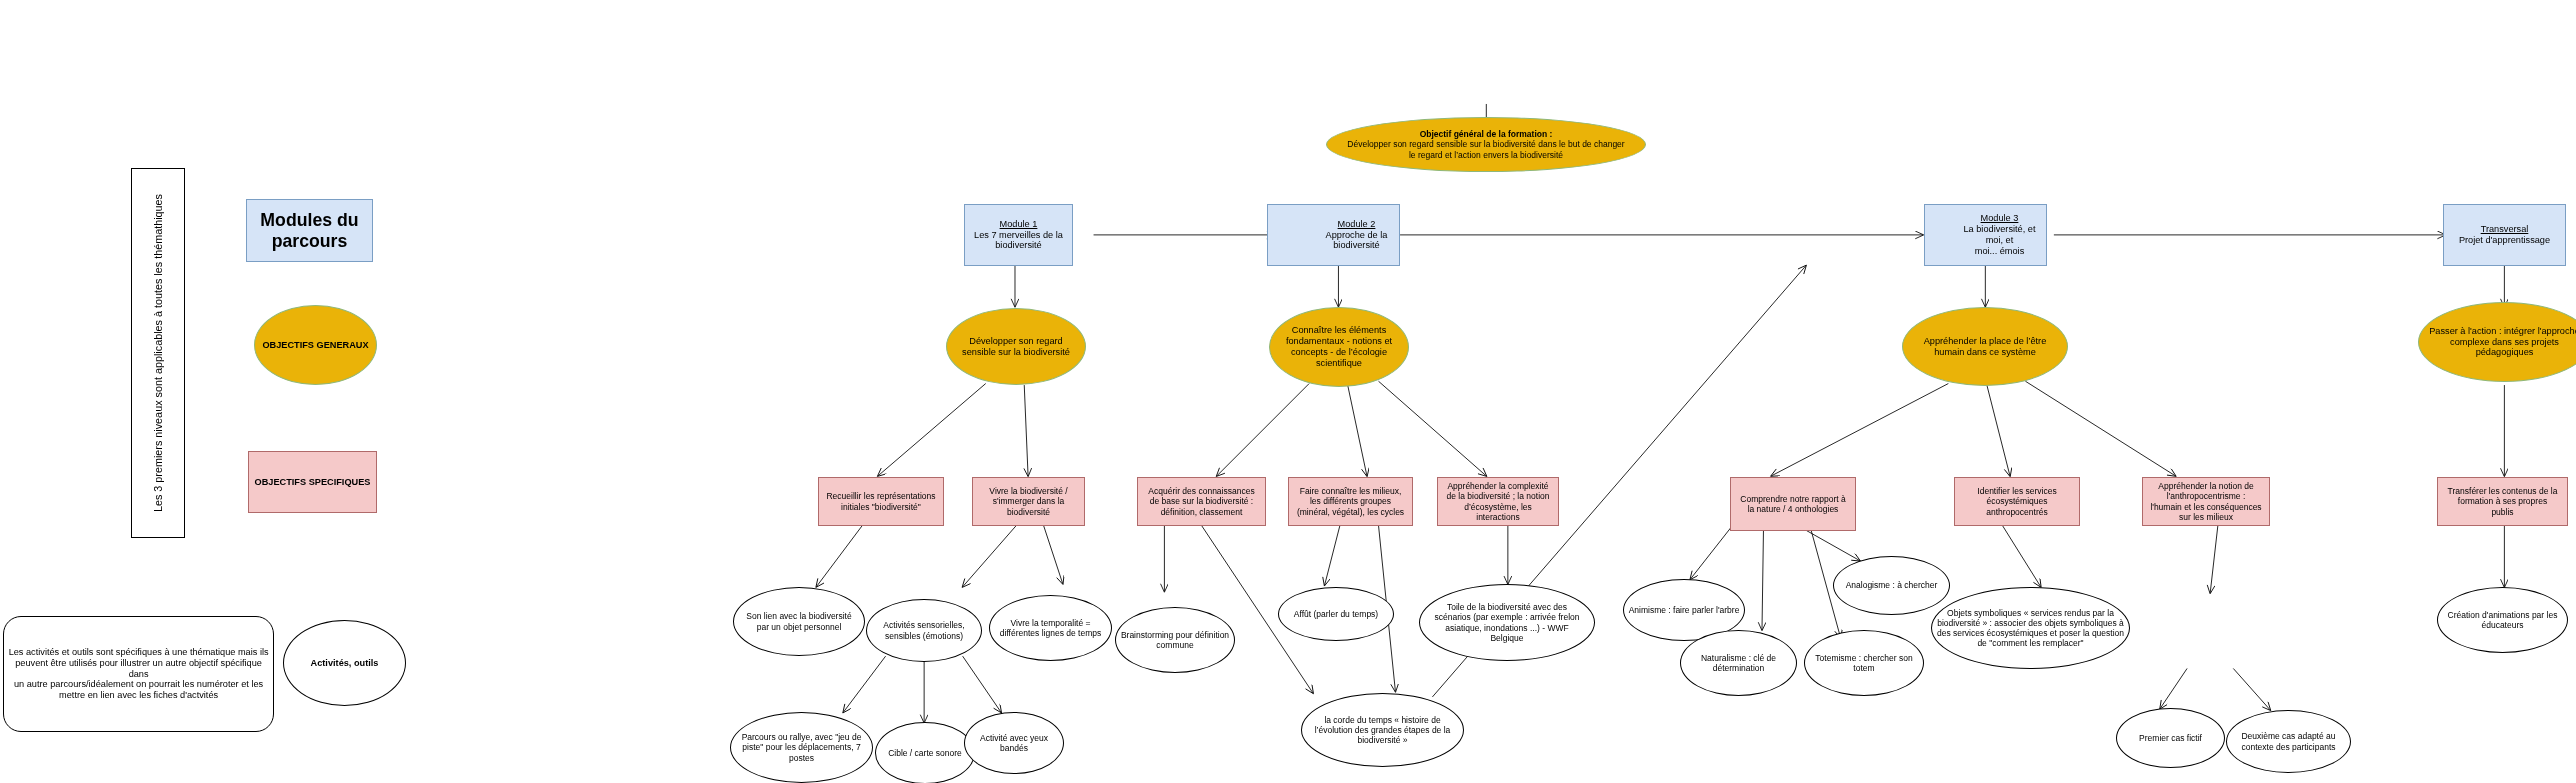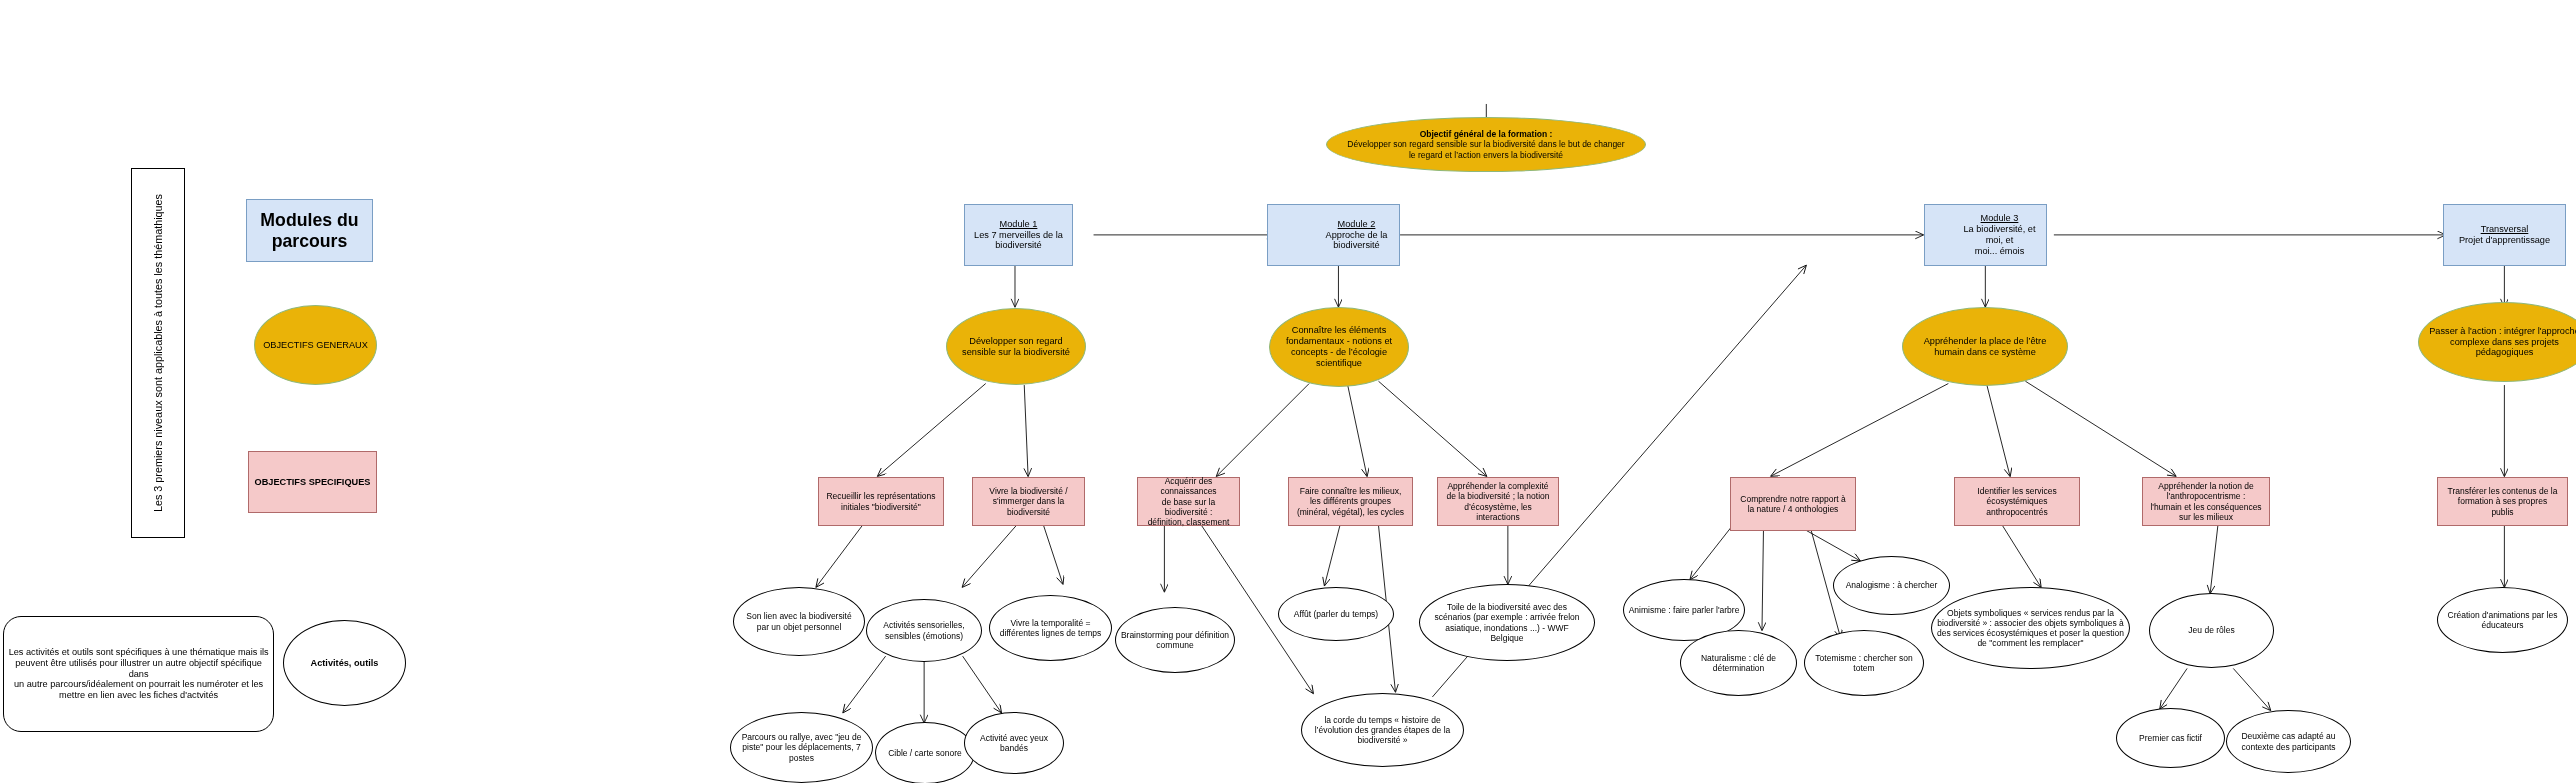--- a/index.html
+++ b/index.html
@@ -14,21 +14,21 @@
   .rect-blue{background:#d6e4f7;border:0.8px solid #7a9ec4;}
   .rect-pink{background:#f5c9c9;border:0.8px solid #b06a6a;}
   .ellipse{border:0.8px solid #000;background:#fff;border-radius:50%;}
   .ellipse-green{background:#eab308;border:0.8px solid #8fb87a;border-radius:50%;}
 
   .t-title{font-size:14.6px;}
   .t-title b{font-size:15.4px;}
   .t-obj-gen{font-size:8.5px;}
   .t-module{font-size:9.2px;}
   .t-legend-blue{font-size:17.7px;font-weight:bold;}
-  .t-legend-green{font-size:9.2px;font-weight:normal;}
+  .t-legend-green{font-size:9.2px;font-weight:bold;}
   .t-legend-pink{font-size:9.2px;font-weight:bold;}
   .t-green{font-size:9.2px;}
   .t-pink{font-size:8.5px;}
   .t-act{font-size:8.5px;}
   .t-note{font-size:9.2px;}
   .t-vert{font-size:10.8px;}
 
   .u{text-decoration:underline;}
 
   .vert-box{position:absolute;border:0.8px solid #000;background:#fff;display:flex;align-items:center;justify-content:center;}
@@ -218,21 +218,21 @@
   </div>
 
   <div class="node rect-pink t-pink" style="left:972px;top:477px;width:113px;height:49px;">
     <span class="txt">
       <span>Vivre la biodiversité /</span><br>
       <span>s'immerger dans la</span><br>
       <span>biodiversité</span>
     </span>
   </div>
 
-  <div class="node rect-pink t-pink" style="left:1137px;top:477px;width:103px;height:49px;">
+  <div class="node rect-pink t-pink" style="left:1137px;top:477px;width:129px;height:49px;">
     <span class="txt">
       <span>Acquérir des connaissances</span><br>
       <span>de base sur la biodiversité :</span><br>
       <span>définition, classement</span>
     </span>
   </div>
 
   <div class="node rect-pink t-pink" style="left:1288px;top:477px;width:125px;height:49px;">
     <span class="txt">
       <span>Faire connaître les milieux,</span><br>
@@ -374,23 +374,20 @@
 
   <div class="node ellipse t-act" style="left:1931px;top:587px;width:199px;height:82px;">
     <span class="txt">
       <span>Objets symboliques « services rendus par la</span><br>
       <span>biodiversité » : associer des objets symboliques à</span><br>
       <span>des services écosystémiques et poser la question</span><br>
       <span>de "comment les remplacer"</span>
     </span>
   </div>
 
-  <div class="node ellipse t-act" style="left:2149px;top:593px;width:125px;height:75px;">
-    <span class="txt">Jeu de rôles</span>
-  </div>
 
   <div class="node ellipse t-act" style="left:2116px;top:708px;width:109px;height:60px;">
     <span class="txt">Premier cas fictif</span>
   </div>
 
   <div class="node ellipse t-act" style="left:2226px;top:710px;width:125px;height:63px;">
     <span class="txt">
       <span>Deuxième cas adapté au</span><br>
       <span>contexte des participants</span>
     </span>

